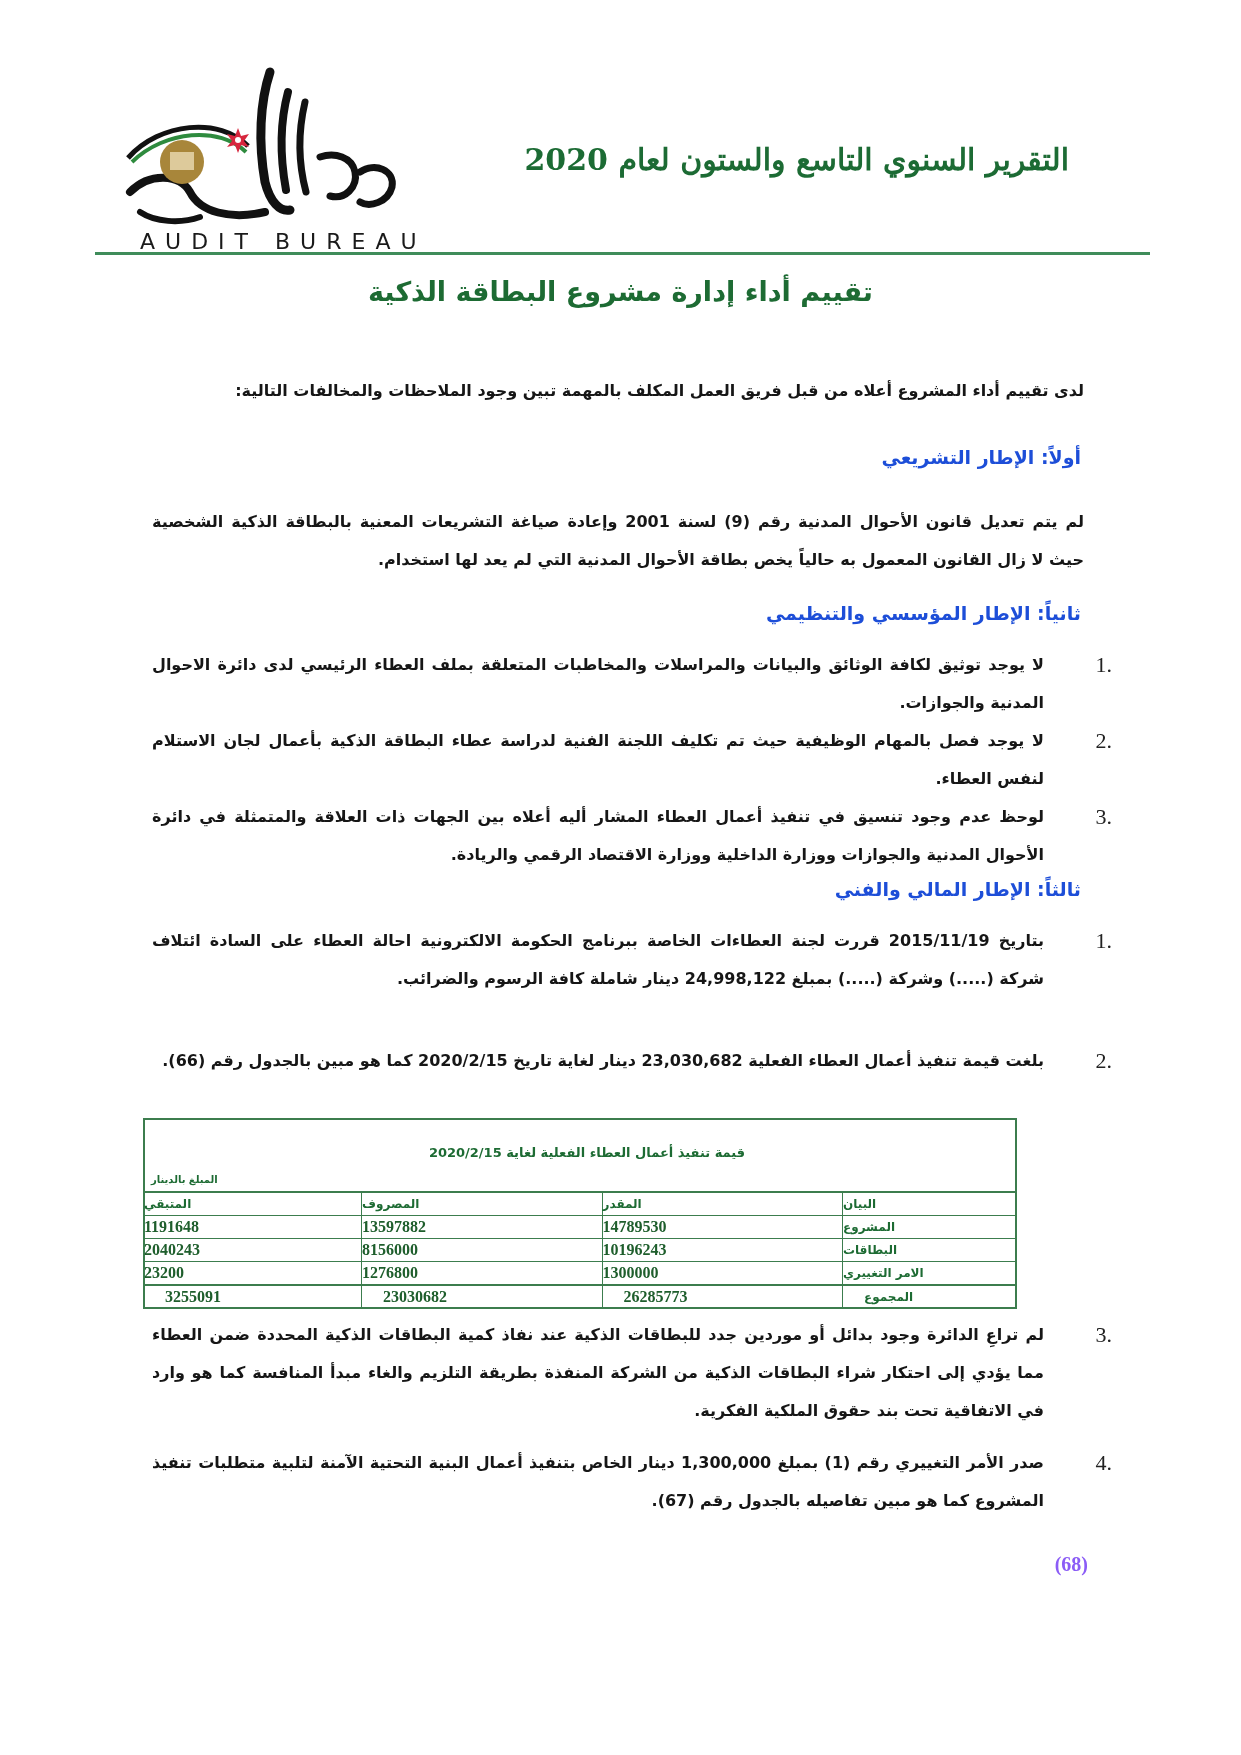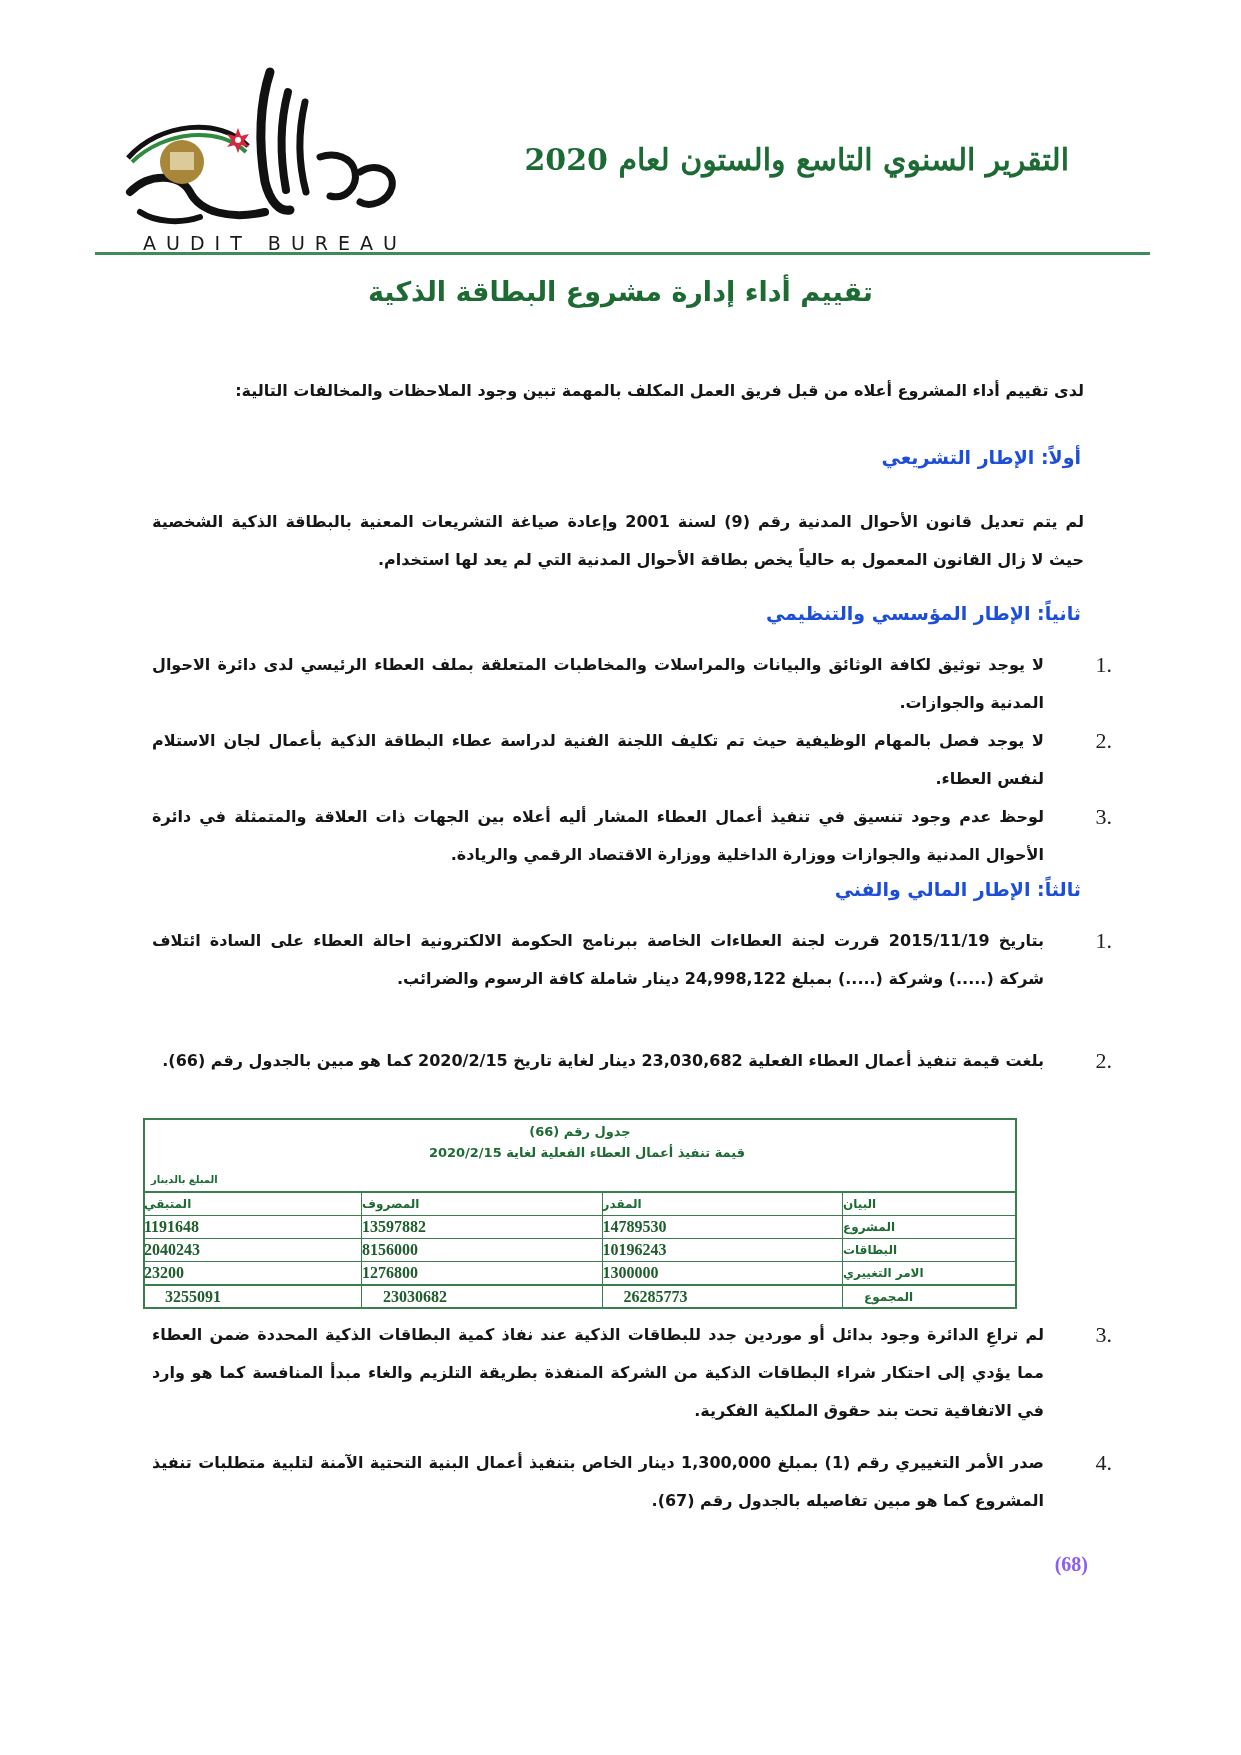--- a/index.html
+++ b/index.html
@@ -29,21 +29,21 @@
       width: 290px;
       height: 192px;
     }
     .logo svg { position: absolute; left: 0; top: 0; }
     .logo-caption {
       position: absolute;
       left: 20px;
       bottom: 0;
       width: 270px;
       font-family: "DejaVu Sans", sans-serif;
-      font-size: 19px;
+      font-size: 22px;
       letter-spacing: 10px;
       color: #1a1a1a;
       text-align: center;
       white-space: nowrap;
     }
     .report-title {
       position: absolute;
       right: 172px;
       top: 142px;
       direction: rtl;
@@ -269,21 +269,20 @@
 <div class="list-item" style="top:922px;">
   <div class="list-num">1.</div>
   <div class="list-text">بتاريخ 2015/11/19 قررت لجنة العطاءات الخاصة ببرنامج الحكومة الالكترونية احالة العطاء على السادة ائتلاف شركة (.....) وشركة (.....) بمبلغ 24,998,122 دينار شاملة كافة الرسوم والضرائب.</div>
 </div>
 <div class="list-item" style="top:1042px;">
   <div class="list-num">2.</div>
   <div class="list-text">بلغت قيمة تنفيذ أعمال العطاء الفعلية 23,030,682 دينار لغاية تاريخ 2020/2/15 كما هو مبين بالجدول رقم (66).</div>
 </div>
 
 <div class="table-box">
-  <div class="table-caption cap1">جدول رقم (66)</div>
   <div class="table-caption cap2">قيمة تنفيذ أعمال العطاء الفعلية لغاية 2020/2/15</div>
   <div class="table-unit">المبلغ بالدينار</div>
   <table class="data">
     <thead>
       <tr>
         <th>البيان</th>
         <th>المقدر</th>
         <th>المصروف</th>
         <th>المتبقي</th>
       </tr>

